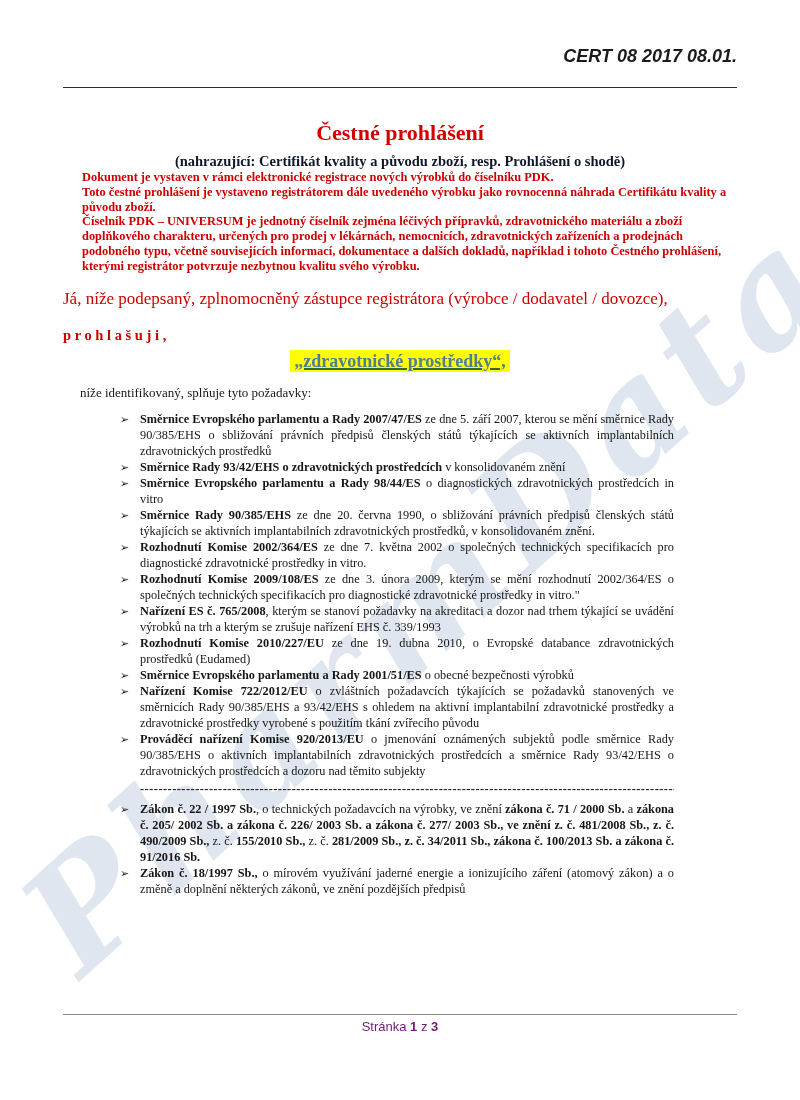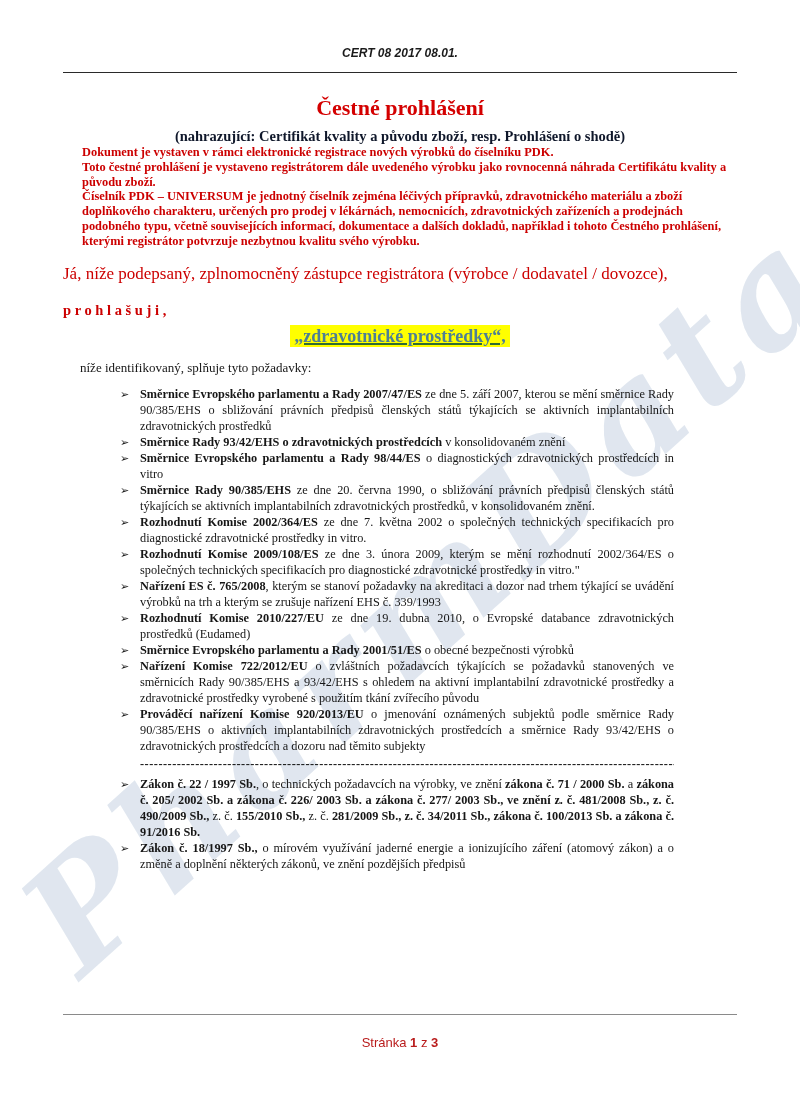--- a/index.html
+++ b/index.html
@@ -6,23 +6,23 @@
   .page{position:relative;width:800px;height:1100px;margin:0 auto;background:#ffffff;
         box-sizing:border-box;padding:46px 63px 0 63px;overflow:hidden;
         font-family:"Liberation Serif", serif;color:#161616;}
   .watermark{position:absolute;left:-90px;top:500px;width:1060px;text-align:center;
         font-family:"DejaVu Serif", serif;font-style:italic;font-weight:bold;
         font-size:148px;letter-spacing:10px;color:#ccd7e5;opacity:.6;
         transform:rotate(-42deg);transform-origin:center;white-space:nowrap;
         z-index:0;pointer-events:none;user-select:none;}
   .content{position:relative;z-index:1;}
   .doc-code{font-family:"Liberation Sans", sans-serif;font-style:italic;font-weight:bold;
-        font-size:12px;text-align:center;color:#1b1b1b;margin-bottom:12px;}
+        font-size:18px;text-align:right;color:#1b1b1b;margin-bottom:20px;}
   .header-rule{border-top:1.6px solid #2a2a2a;height:0;}
-  .doc-title{margin:22px 0 0 0;text-align:center;color:#d40000;font-size:22px;font-weight:bold;}
+  .doc-title{margin:32px 0 0 0;text-align:center;color:#d40000;font-size:22px;font-weight:bold;}
   .doc-subtitle{margin:7px 0 0 0;text-align:center;color:#0f172a;font-size:14.5px;font-weight:bold;}
   .preamble-heading{margin:28px 0 3px 19px;color:#cc0000;font-size:17.5px;font-weight:bold;}
   .red-para{margin:0 0 0 19px;width:656px;color:#cc0000;font-weight:bold;
         font-size:12.4px;line-height:14.8px;}
   .declare-intro{margin:15px 0 16px 0;text-align:left;color:#cc0000;font-size:17px;}
   .declare-verb{margin:18px 40px 0 0;color:#cc0000;font-weight:bold;font-size:14.5px;}
   .product-line{margin:19px 0 0 25px;color:#cc0000;}
   .product-line .big{font-size:13.2px;}
   .product-line .small{font-size:11.4px;}
   .highlight-line{margin:7px 0 0 0;text-align:center;}
@@ -32,22 +32,22 @@
   .follow-line{margin:13px 0 0 17px;font-size:13px;color:#161616;}
   ul.req-list{margin:10px 0 0 57px;padding:0;width:554px;list-style:none;}
   ul.req-list li{position:relative;padding-left:20px;text-align:justify;
         font-size:12.3px;line-height:16px;color:#161616;}
   ul.req-list li .marker{position:absolute;left:0;top:0;font-size:11px;color:#161616;}
   ul.req-list li b{font-weight:bold;}
   ul.req-list li.sep{padding-left:20px;font-weight:bold;white-space:nowrap;
         overflow:hidden;letter-spacing:.5px;margin:2px 0 4px 0;text-align:left;}
   .footer{position:absolute;left:63px;right:63px;top:1014px;z-index:1;}
   .footer-rule{border-top:1.5px solid #8a8a8a;height:0;}
-  .page-num{margin-top:20px;text-align:center;font-family:"Liberation Sans", sans-serif;
-        font-size:13px;color:#b91c1c;}
+  .page-num{margin-top:4px;text-align:center;font-family:"Liberation Sans", sans-serif;
+        font-size:13px;color:#701a75;}
   .page-num b{font-weight:bold;}
 </style>
 </head>
 <body>
 
 <div class="page">
   <div class="watermark">PharmData s.r.o.</div>
 
   <div class="content">
     <div class="doc-code">CERT  08 2017 08.01.</div>

